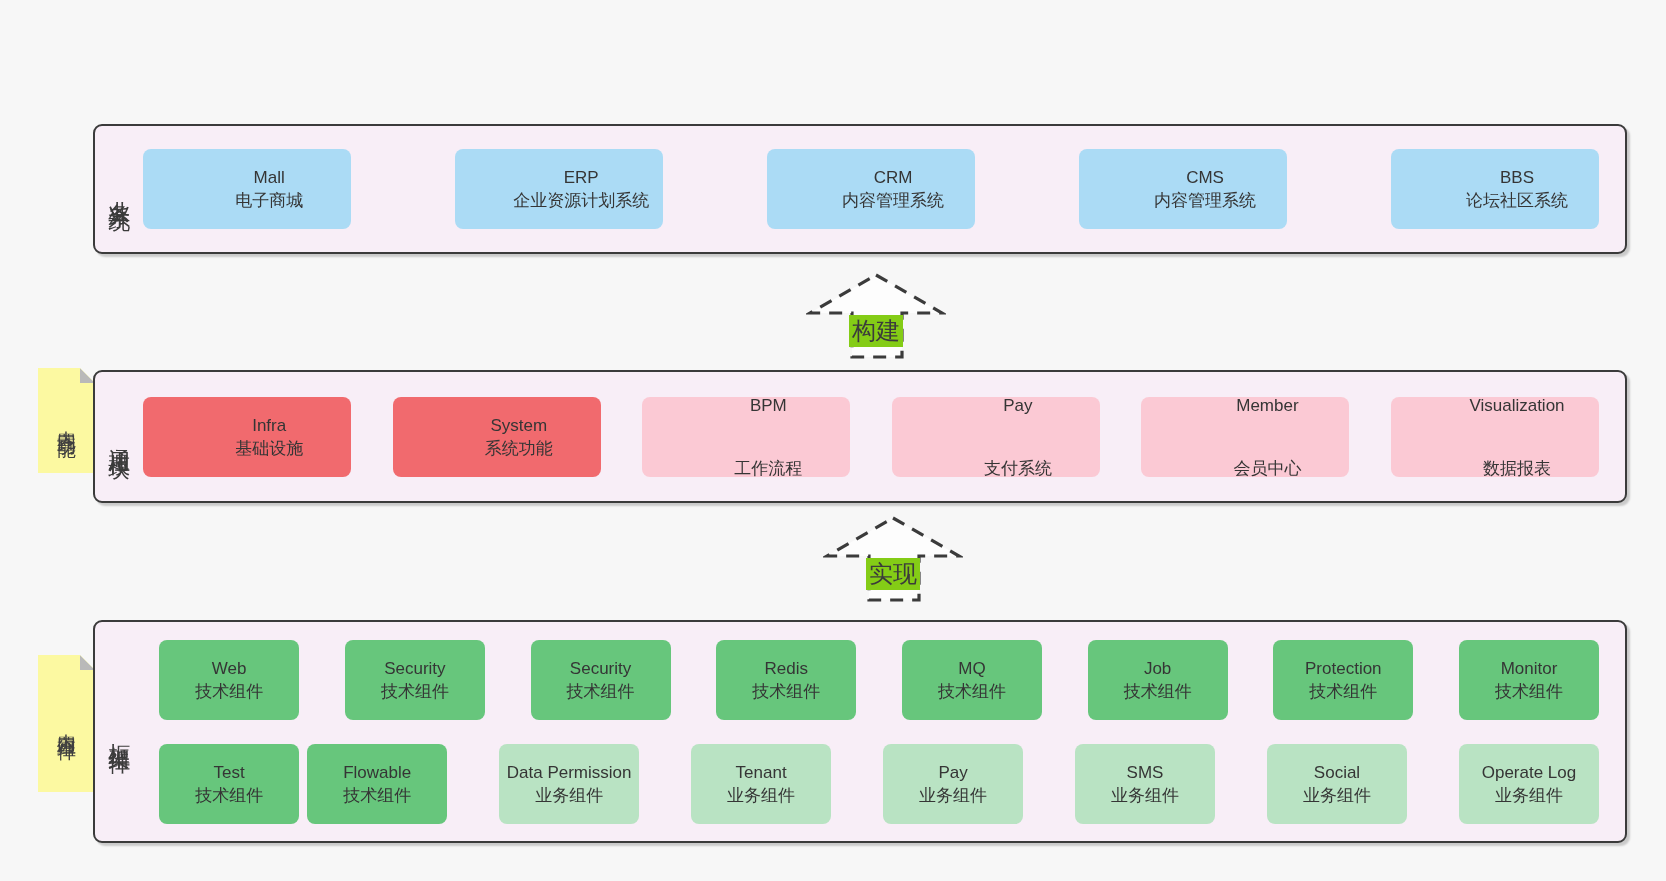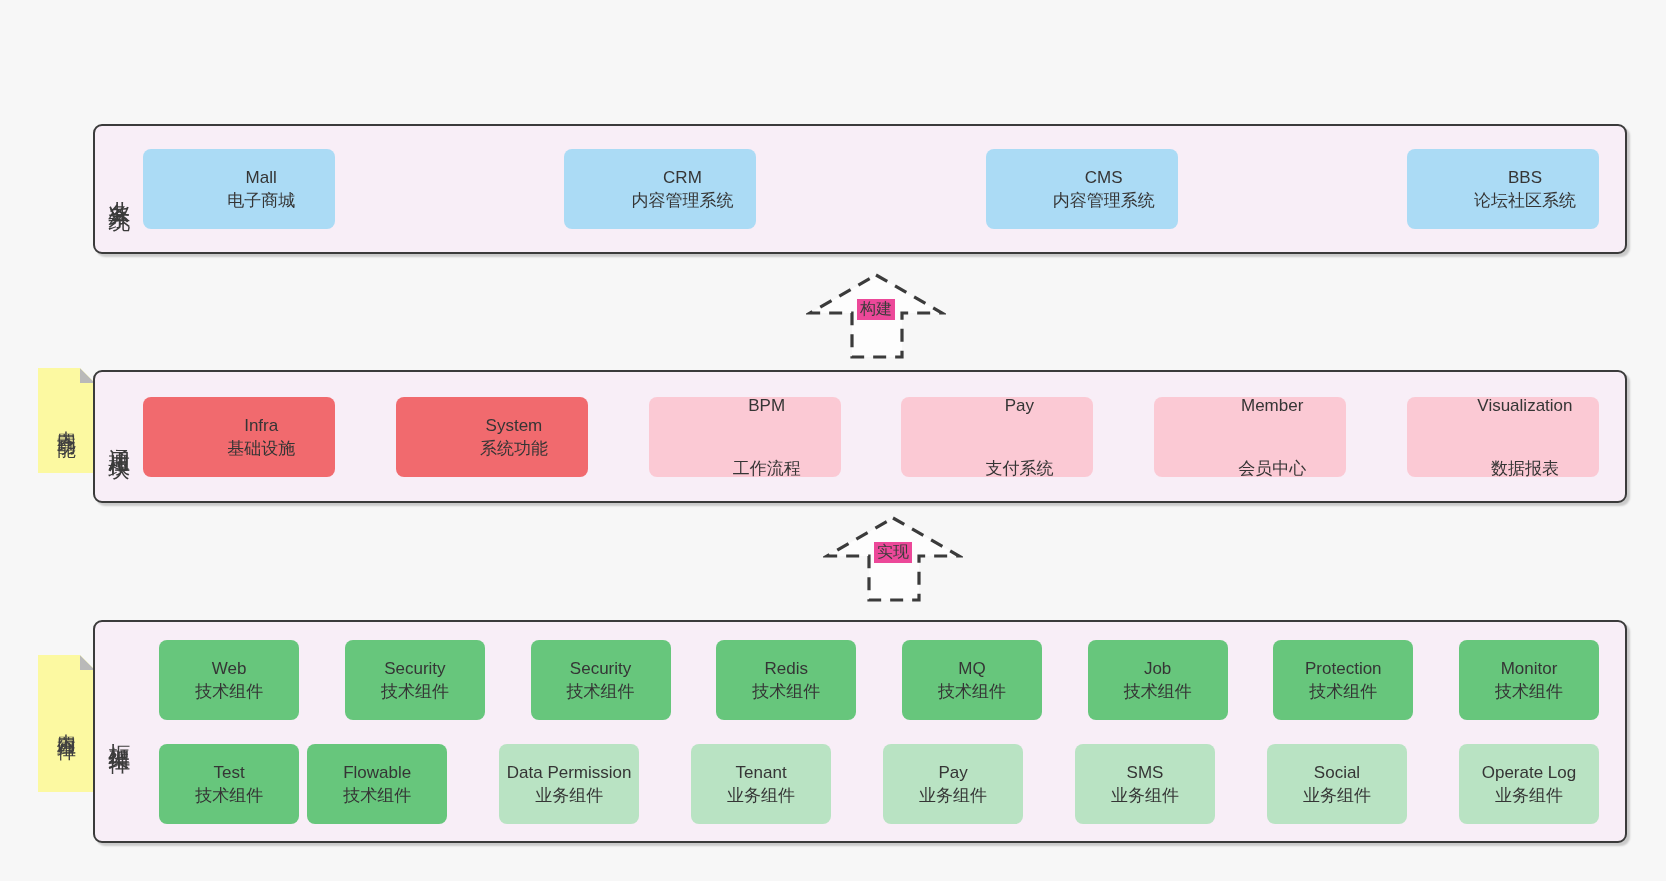--- a/index.html
+++ b/index.html
@@ -76,21 +76,21 @@
     display: flex;
     flex-direction: column;
     align-items: center;
     justify-content: center;
     text-align: center;
     font-size: 17px;
     line-height: 23px;
     color: #353535;
     padding: 2px 4px;
   }
-  .band-0 .box, .band-1 .box { width: 192px; padding-left: 48px; }
+  .band-0 .box, .band-1 .box { width: 208px; padding-left: 48px; }
   .band-2 .box { width: 140px; }
   .v-blue { background: var(--box-blue); }
   .v-red { background: var(--box-red); }
   .v-pink { background: var(--box-pink); gap: 40px; }
   .v-green { background: var(--box-green); }
   .v-green-light { background: var(--box-green-light); margin-left: 44px; }
   .box-en, .box-zh { width: 100%; }
 
   
   .sticky {
@@ -130,25 +130,25 @@
     position: absolute;
     width: 140px;
     height: 90px;
   }
   .arrow-1 { left: 806px; top: 271px; }
   .arrow-2 { left: 823px; top: 514px; }
   .arrow svg { display: block; width: 140px; height: 90px; }
   .arrow-label {
     position: absolute;
     left: 50%;
-    top: 28px;
+    top: 44px;
     transform: translateX(-50%);
-    background: #ec4899;
+    background: #84cc16;
     padding: 0 3px;
-    font-size: 16px;
+    font-size: 24px;
     color: #3b3b3b;
     white-space: nowrap;
   }
 </style>
 </head>
 <body>
 
 <div class="canvas">
 
   <div class="sticky sticky-1">
@@ -162,20 +162,24 @@
 
   <section class="band band-0">
     <div class="band-label">业务系统</div>
     <div class="band-content">
         <div class="box-row">
           <div class="box v-blue">
             <div class="box-en">Mall</div>
             <div class="box-zh">电子商城</div>
           </div>
           <div class="box v-blue">
+            <div class="box-en">ERP</div>
+            <div class="box-zh">企业资源计划系统</div>
+          </div>
+          <div class="box v-blue">
             <div class="box-en">CRM</div>
             <div class="box-zh">内容管理系统</div>
           </div>
           <div class="box v-blue">
             <div class="box-en">CMS</div>
             <div class="box-zh">内容管理系统</div>
           </div>
           <div class="box v-blue">
             <div class="box-en">BBS</div>
             <div class="box-zh">论坛社区系统</div>

